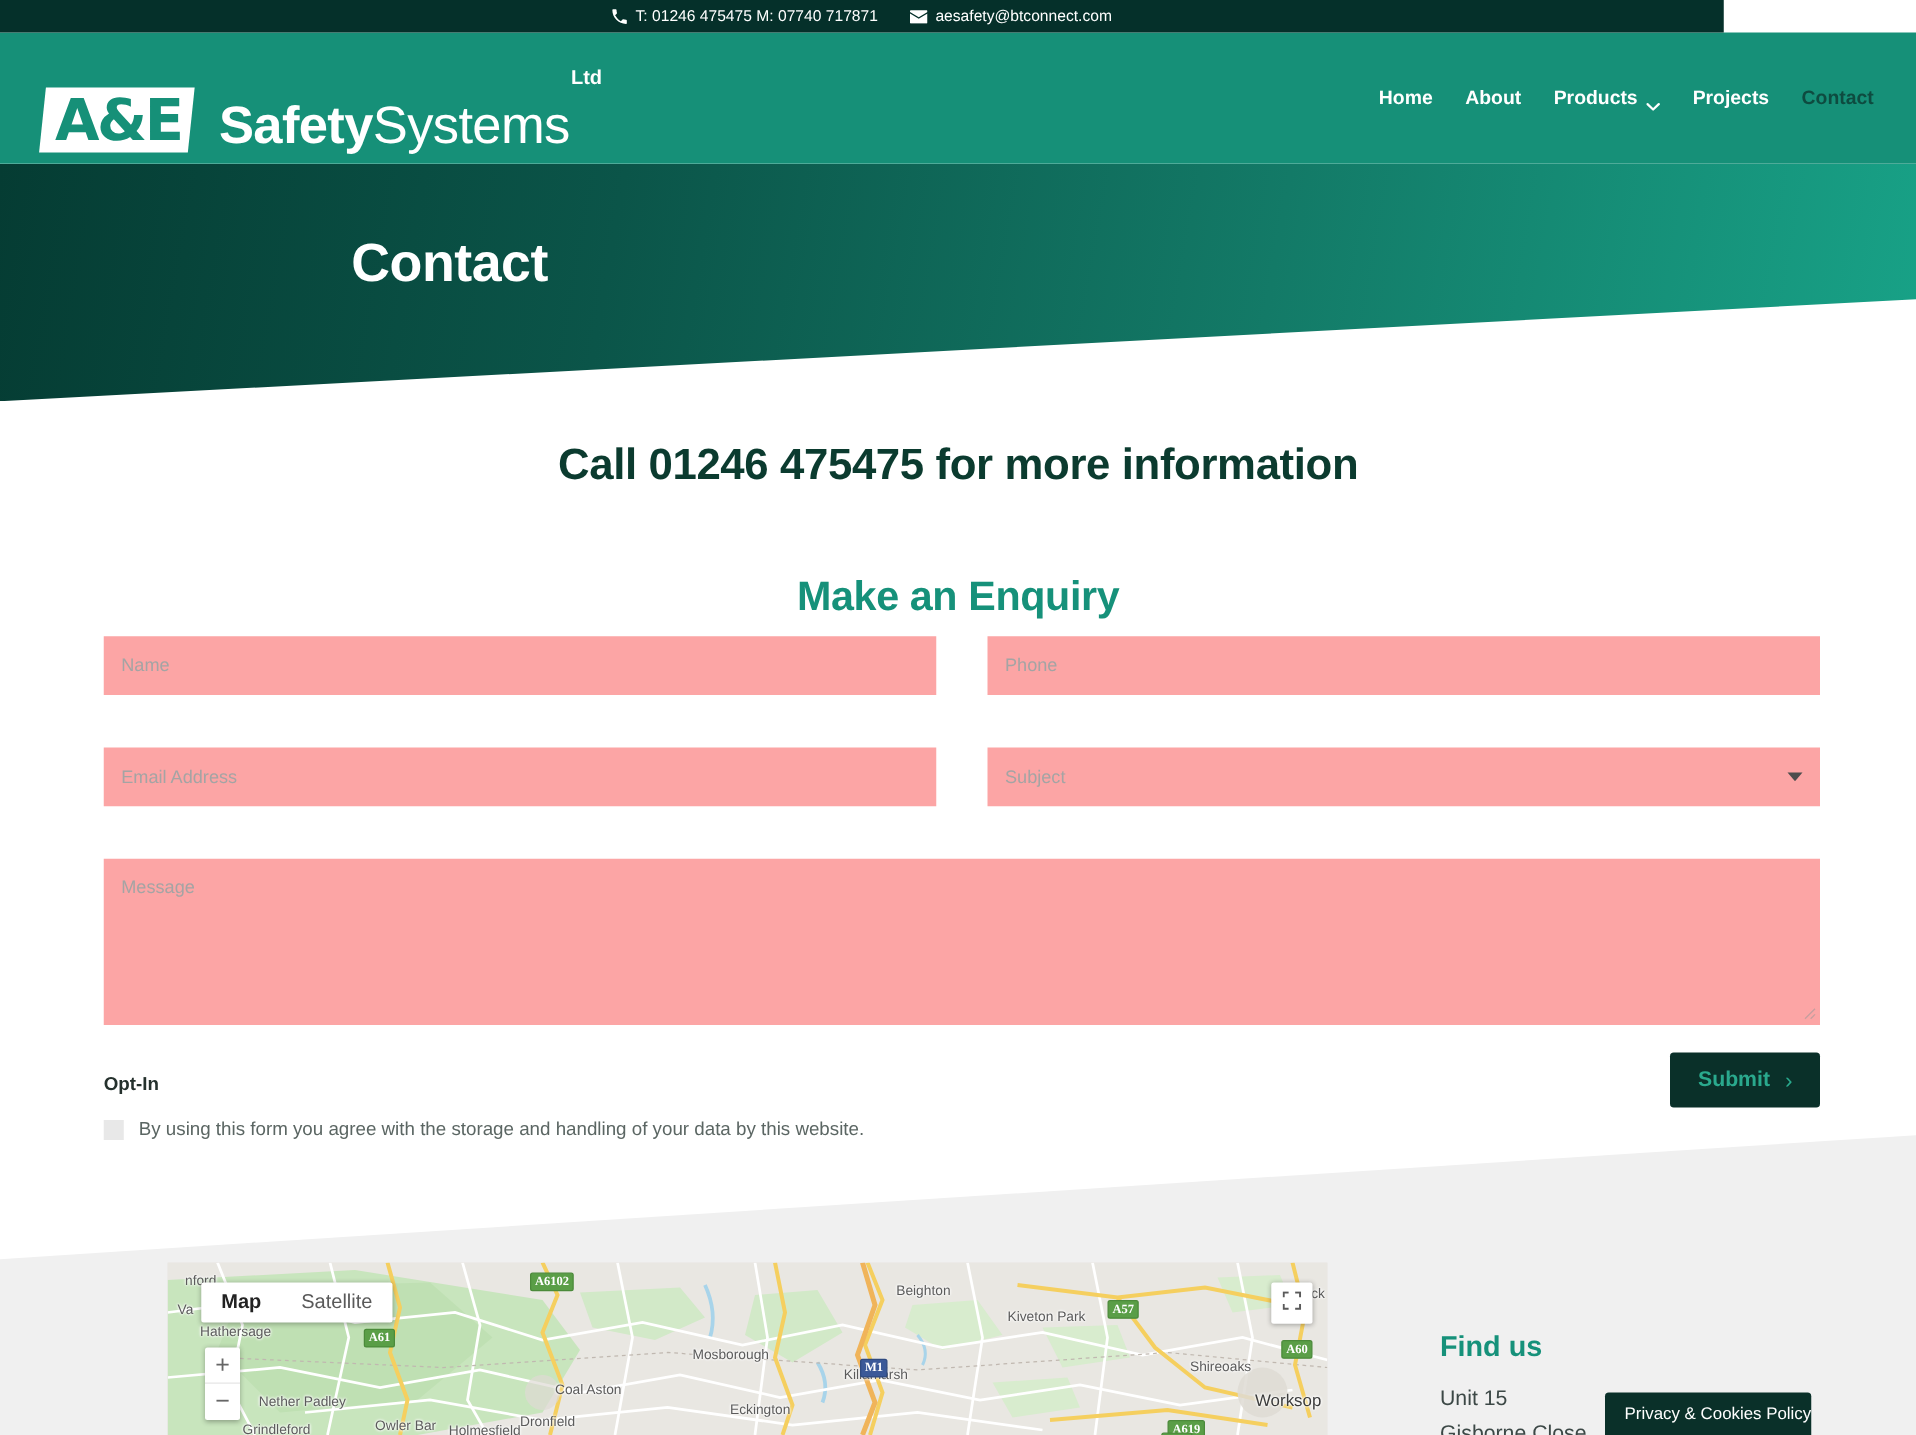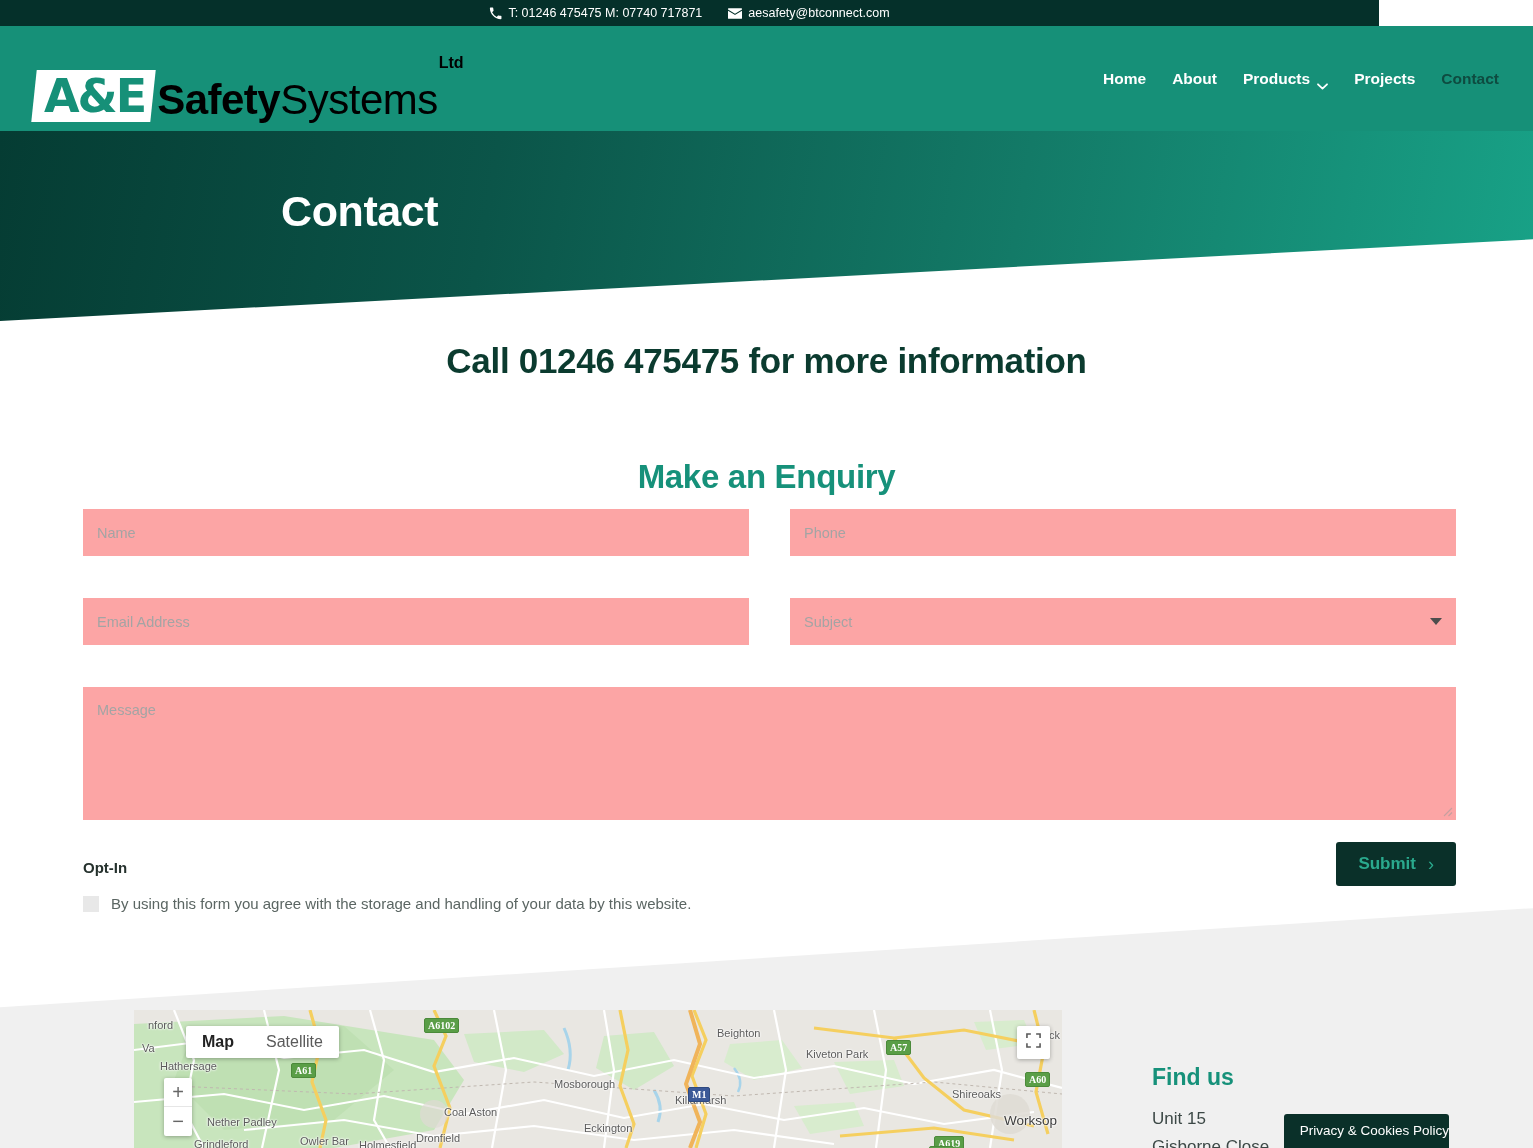--- a/index.html
+++ b/index.html
@@ -47,22 +47,22 @@
     font-weight: 900;
     font-size: 46px;
     line-height: 46px;
     letter-spacing: -2px;
     padding: 3px 8px 3px 10px;
     font-family: "DejaVu Sans", sans-serif;
     transform: skewX(-6deg);
   }
   .logo-mark span { display: inline-block; transform: skewX(6deg); }
   .logo-words {
-    margin-left: 4px; position: relative; top: 2px;
-    color: #000000; white-space: nowrap;
+    margin-left: 22px; position: relative; top: 2px;
+    color: #ffffff; white-space: nowrap;
   }
   .logo-words .w1 { font-size: 42px; font-weight: 800; letter-spacing: -0.5px; }
   .logo-words .w2 { font-size: 42px; font-weight: 300; letter-spacing: -0.5px; }
   .logo-words .w3 {
     font-size: 16px; font-weight: 600; vertical-align: top;
     position: relative; top: -22px; left: 1px;
   }
 
   .nav {
     position: absolute; right: 34px; top: 0; height: 105px;
@@ -86,21 +86,21 @@
     clip-path: polygon(0 0, 100% 0, 100% 57%, 0 100%);
     z-index: 10;
   }
   .hero-title {
     position: absolute; left: 281px; top: 56px;
     color: #ffffff; font-size: 43px; font-weight: 800; letter-spacing: -0.4px;
   }
 
   
   .call-heading {
-    position: absolute; top: 341px; left: 0; width: 1533px;
+    position: absolute; top: 352px; left: 0; width: 1533px;
     text-align: center;
     color: #0b3b2f; font-size: 35px; font-weight: 800; letter-spacing: -0.3px;
   }
 
   
   .form-title {
     position: absolute; top: 458px; left: 0; width: 1533px;
     text-align: center;
     color: #16917a; font-size: 33px; font-weight: 800; letter-spacing: -0.3px;
   }
@@ -174,21 +174,21 @@
     width: 928px; height: 138px;
     background: #e8e6e1;
     overflow: hidden;
     z-index: 12;
   }
   .map-bg { position: absolute; inset: 0; }
   .map-ctrl-type {
     position: absolute; left: 27px; top: 16px;
     display: flex; background: #ffffff; border-radius: 2px;
     box-shadow: 0 1px 4px rgba(0,0,0,.3);
-    overflow: hidden; z-index: 6; margin-left: 25px;
+    overflow: hidden; z-index: 6;
   }
   .map-ctrl-type div {
     font-size: 16px; color: #5a5a5a; padding: 7px 16px; cursor: pointer;
   }
   .map-ctrl-type div.active { color: #222; font-weight: 700; }
   .map-zoom {
     position: absolute; left: 30px; top: 68px; width: 28px;
     background: #ffffff; border-radius: 2px;
     box-shadow: 0 1px 4px rgba(0,0,0,.3); z-index: 6;
   }

